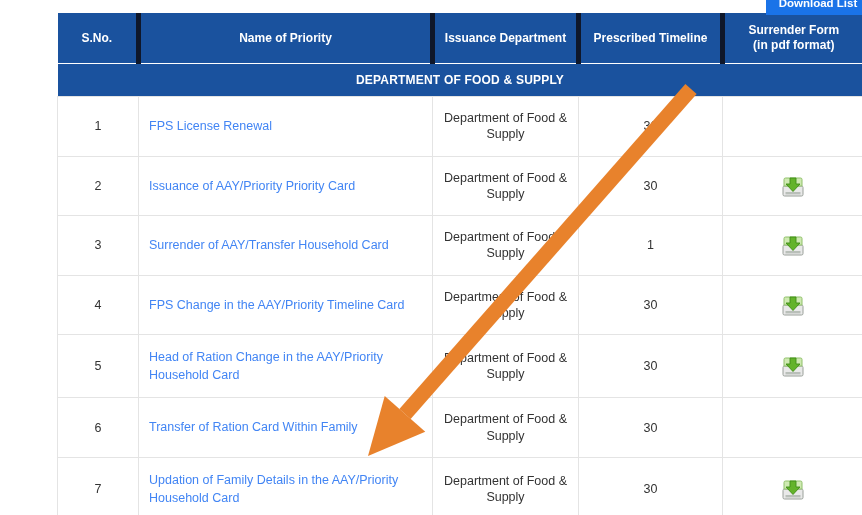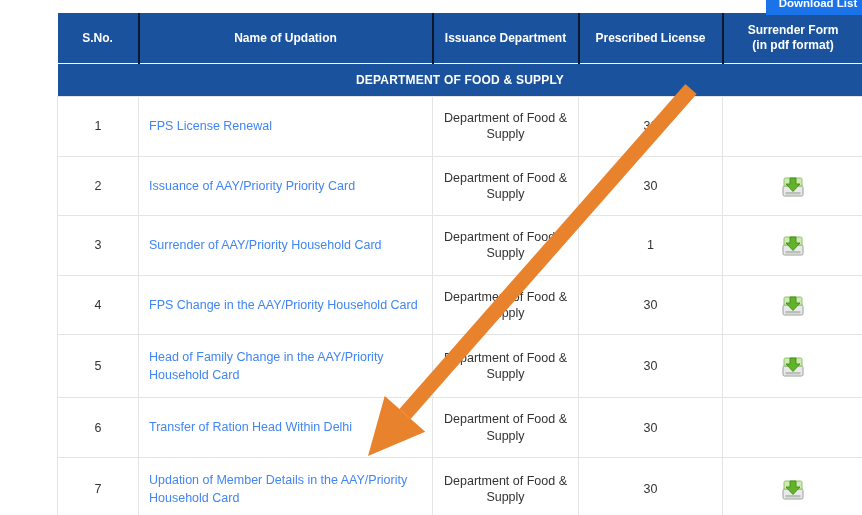--- a/index.html
+++ b/index.html
@@ -56,21 +56,21 @@
 
   thead th {
     background: #1a529e;
     color: #ffffff;
     font-size: 12px;
     font-weight: bold;
     text-align: center;
     vertical-align: middle;
     padding: 10px 6px;
     height: 48px;
-    border-right: 2px solid #0f172a;
+    border-right: 5px solid #0f172a;
     line-height: 1.25;
   }
   thead th:last-child { border-right: none; }
 
   tr.dept-banner td {
     background: #1a529e;
     color: #ffffff;
     font-size: 12px;
     font-weight: bold;
     letter-spacing: .2px;
@@ -135,23 +135,23 @@
       <colgroup>
         <col class="c-sno">
           <col class="c-name">
           <col class="c-dept">
           <col class="c-time">
           <col class="c-form">
       </colgroup>
       <thead>
         <tr>
           <th>S.No.</th>
-          <th>Name of Updation</th>
+          <th>Name of Priority</th>
           <th>Issuance Department</th>
-          <th>Prescribed License</th>
+          <th>Prescribed Timeline</th>
           <th>
             <span>Surrender Form</span><br>
             <span>(in pdf format)</span>
           </th>
         </tr>
       </thead>
       <tbody>
         <tr class="dept-banner">
           <td colspan="5">DEPARTMENT OF FOOD &amp; SUPPLY</td>
         </tr>
@@ -173,70 +173,70 @@
   <svg viewBox="0 0 26 26" width="26" height="26">
     <rect x="3" y="13" width="20" height="10" rx="1.5" fill="#e9e9e9" stroke="#9aa09a" stroke-width="1"></rect>
     <rect x="5.5" y="19" width="15" height="2.4" fill="#b9bfb9"></rect>
     <path d="M4 13 L4 6.5 Q4 5 5.5 5 L20.5 5 Q22 5 22 6.5 L22 13 Z" fill="#cfeab2" stroke="#8fc06a" stroke-width="1"></path>
     <path d="M10 5 L16 5 L16 11 L20 11 L13 18.5 L6 11 L10 11 Z" fill="#63b32a" stroke="#3f8c16" stroke-width="0.9" stroke-linejoin="round"></path>
   </svg>
 </span></td>
           </tr>
           <tr>
             <td class="sno">3</td>
-            <td class="name"><a>Surrender of AAY/Priority Household Card</a></td>
+            <td class="name"><a>Surrender of AAY/Transfer Household Card</a></td>
             <td class="dept">Department of Food &amp; Supply</td>
             <td class="time">1</td>
             <td class="form"><span class="dl-icon">
   <svg viewBox="0 0 26 26" width="26" height="26">
     <rect x="3" y="13" width="20" height="10" rx="1.5" fill="#e9e9e9" stroke="#9aa09a" stroke-width="1"></rect>
     <rect x="5.5" y="19" width="15" height="2.4" fill="#b9bfb9"></rect>
     <path d="M4 13 L4 6.5 Q4 5 5.5 5 L20.5 5 Q22 5 22 6.5 L22 13 Z" fill="#cfeab2" stroke="#8fc06a" stroke-width="1"></path>
     <path d="M10 5 L16 5 L16 11 L20 11 L13 18.5 L6 11 L10 11 Z" fill="#63b32a" stroke="#3f8c16" stroke-width="0.9" stroke-linejoin="round"></path>
   </svg>
 </span></td>
           </tr>
           <tr>
             <td class="sno">4</td>
-            <td class="name"><a>FPS Change in the AAY/Priority Household Card</a></td>
+            <td class="name"><a>FPS Change in the AAY/Priority Timeline Card</a></td>
             <td class="dept">Department of Food &amp; Supply</td>
             <td class="time">30</td>
             <td class="form"><span class="dl-icon">
   <svg viewBox="0 0 26 26" width="26" height="26">
     <rect x="3" y="13" width="20" height="10" rx="1.5" fill="#e9e9e9" stroke="#9aa09a" stroke-width="1"></rect>
     <rect x="5.5" y="19" width="15" height="2.4" fill="#b9bfb9"></rect>
     <path d="M4 13 L4 6.5 Q4 5 5.5 5 L20.5 5 Q22 5 22 6.5 L22 13 Z" fill="#cfeab2" stroke="#8fc06a" stroke-width="1"></path>
     <path d="M10 5 L16 5 L16 11 L20 11 L13 18.5 L6 11 L10 11 Z" fill="#63b32a" stroke="#3f8c16" stroke-width="0.9" stroke-linejoin="round"></path>
   </svg>
 </span></td>
           </tr>
           <tr>
             <td class="sno">5</td>
-            <td class="name"><a>Head of Family Change in the AAY/Priority Household Card</a></td>
+            <td class="name"><a>Head of Ration Change in the AAY/Priority Household Card</a></td>
             <td class="dept">Department of Food &amp; Supply</td>
             <td class="time">30</td>
             <td class="form"><span class="dl-icon">
   <svg viewBox="0 0 26 26" width="26" height="26">
     <rect x="3" y="13" width="20" height="10" rx="1.5" fill="#e9e9e9" stroke="#9aa09a" stroke-width="1"></rect>
     <rect x="5.5" y="19" width="15" height="2.4" fill="#b9bfb9"></rect>
     <path d="M4 13 L4 6.5 Q4 5 5.5 5 L20.5 5 Q22 5 22 6.5 L22 13 Z" fill="#cfeab2" stroke="#8fc06a" stroke-width="1"></path>
     <path d="M10 5 L16 5 L16 11 L20 11 L13 18.5 L6 11 L10 11 Z" fill="#63b32a" stroke="#3f8c16" stroke-width="0.9" stroke-linejoin="round"></path>
   </svg>
 </span></td>
           </tr>
           <tr>
             <td class="sno">6</td>
-            <td class="name"><a>Transfer of Ration Head Within Delhi</a></td>
+            <td class="name"><a>Transfer of Ration Card Within Family</a></td>
             <td class="dept">Department of Food &amp; Supply</td>
             <td class="time">30</td>
             <td class="form"></td>
           </tr>
           <tr>
             <td class="sno">7</td>
-            <td class="name"><a>Updation of Member Details in the AAY/Priority Household Card</a></td>
+            <td class="name"><a>Updation of Family Details in the AAY/Priority Household Card</a></td>
             <td class="dept">Department of Food &amp; Supply</td>
             <td class="time">30</td>
             <td class="form"><span class="dl-icon">
   <svg viewBox="0 0 26 26" width="26" height="26">
     <rect x="3" y="13" width="20" height="10" rx="1.5" fill="#e9e9e9" stroke="#9aa09a" stroke-width="1"></rect>
     <rect x="5.5" y="19" width="15" height="2.4" fill="#b9bfb9"></rect>
     <path d="M4 13 L4 6.5 Q4 5 5.5 5 L20.5 5 Q22 5 22 6.5 L22 13 Z" fill="#cfeab2" stroke="#8fc06a" stroke-width="1"></path>
     <path d="M10 5 L16 5 L16 11 L20 11 L13 18.5 L6 11 L10 11 Z" fill="#63b32a" stroke="#3f8c16" stroke-width="0.9" stroke-linejoin="round"></path>
   </svg>
 </span></td>

